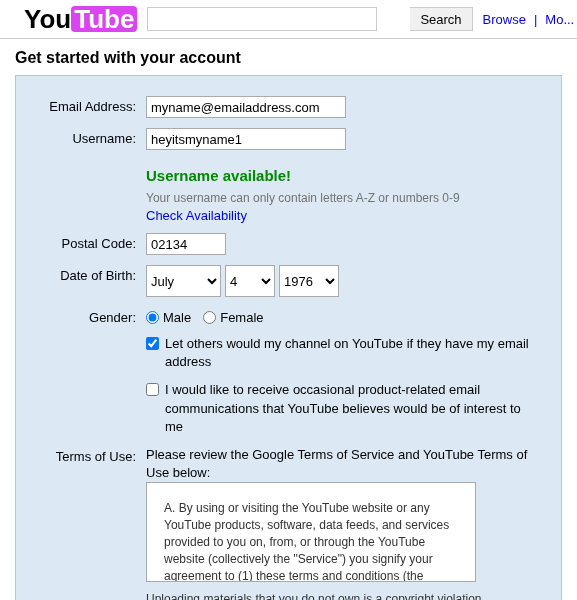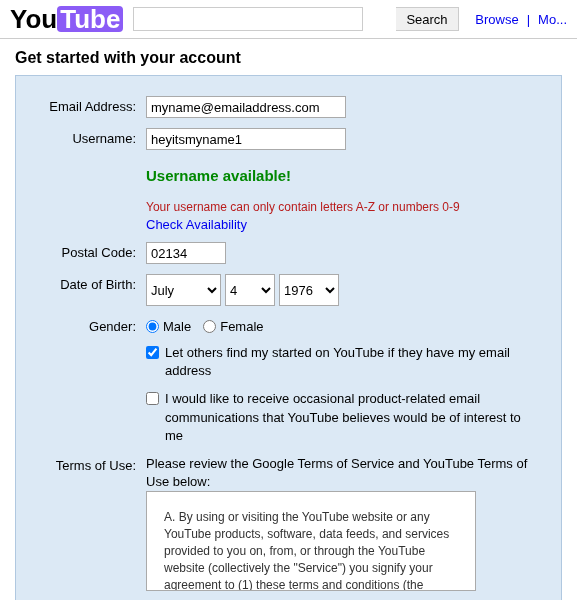--- a/index.html
+++ b/index.html
@@ -8,32 +8,32 @@
       font-size: 13px;
       background: #fff;
       color: #000;
       width: 577px;
     }
 
     
     .header {
       display: flex;
       align-items: center;
-      padding: 6px 10px;
+      padding: 6px 24px;
       border-bottom: 1px solid #ccc;
       background: #fff;
     }
     .logo-you {
       font-size: 26px;
       font-weight: bold;
       color: #000;
       line-height: 1;
     }
     .logo-tube {
-      background: #8b5cf6;
+      background: #d946ef;
       color: #fff;
       font-size: 26px;
       font-weight: bold;
       padding: 0 3px;
       border-radius: 4px;
       line-height: 1;
     }
     .logo {
       display: flex;
       align-items: center;
@@ -121,23 +121,23 @@
       background: #fff;
     }
 
     .username-available {
       color: #080;
       font-weight: bold;
       font-size: 15px;
       margin-top: 17px;
     }
     .username-hint {
-      color: #b91c1c;
+      color: #737373;
       font-size: 12px;
-      margin-top: 16px;
+      margin-top: 7px;
     }
     .check-availability {
       color: #00e;
       font-size: 13px;
       cursor: pointer;
       display: block;
       margin-top: 3px;
     }
 
     .location-select {
@@ -330,21 +330,21 @@
           <span>Female</span>
         </div>
       </div>
     </div>
   </div>
 
   <div class="checkbox-row">
     <div class="checkbox-indent"></div>
     <div class="checkbox-content">
       <input type="checkbox" checked="" style="">
-      <span class="checkbox-label">Let others find my started on YouTube if they have my email address</span>
+      <span class="checkbox-label">Let others would my channel on YouTube if they have my email address</span>
     </div>
   </div>
 
   <div class="checkbox-row">
     <div class="checkbox-indent"></div>
     <div class="checkbox-content">
       <input type="checkbox" style="">
       <span class="checkbox-label">I would like to receive occasional product-related email communications that YouTube believes would be of interest to me</span>
     </div>
   </div>

